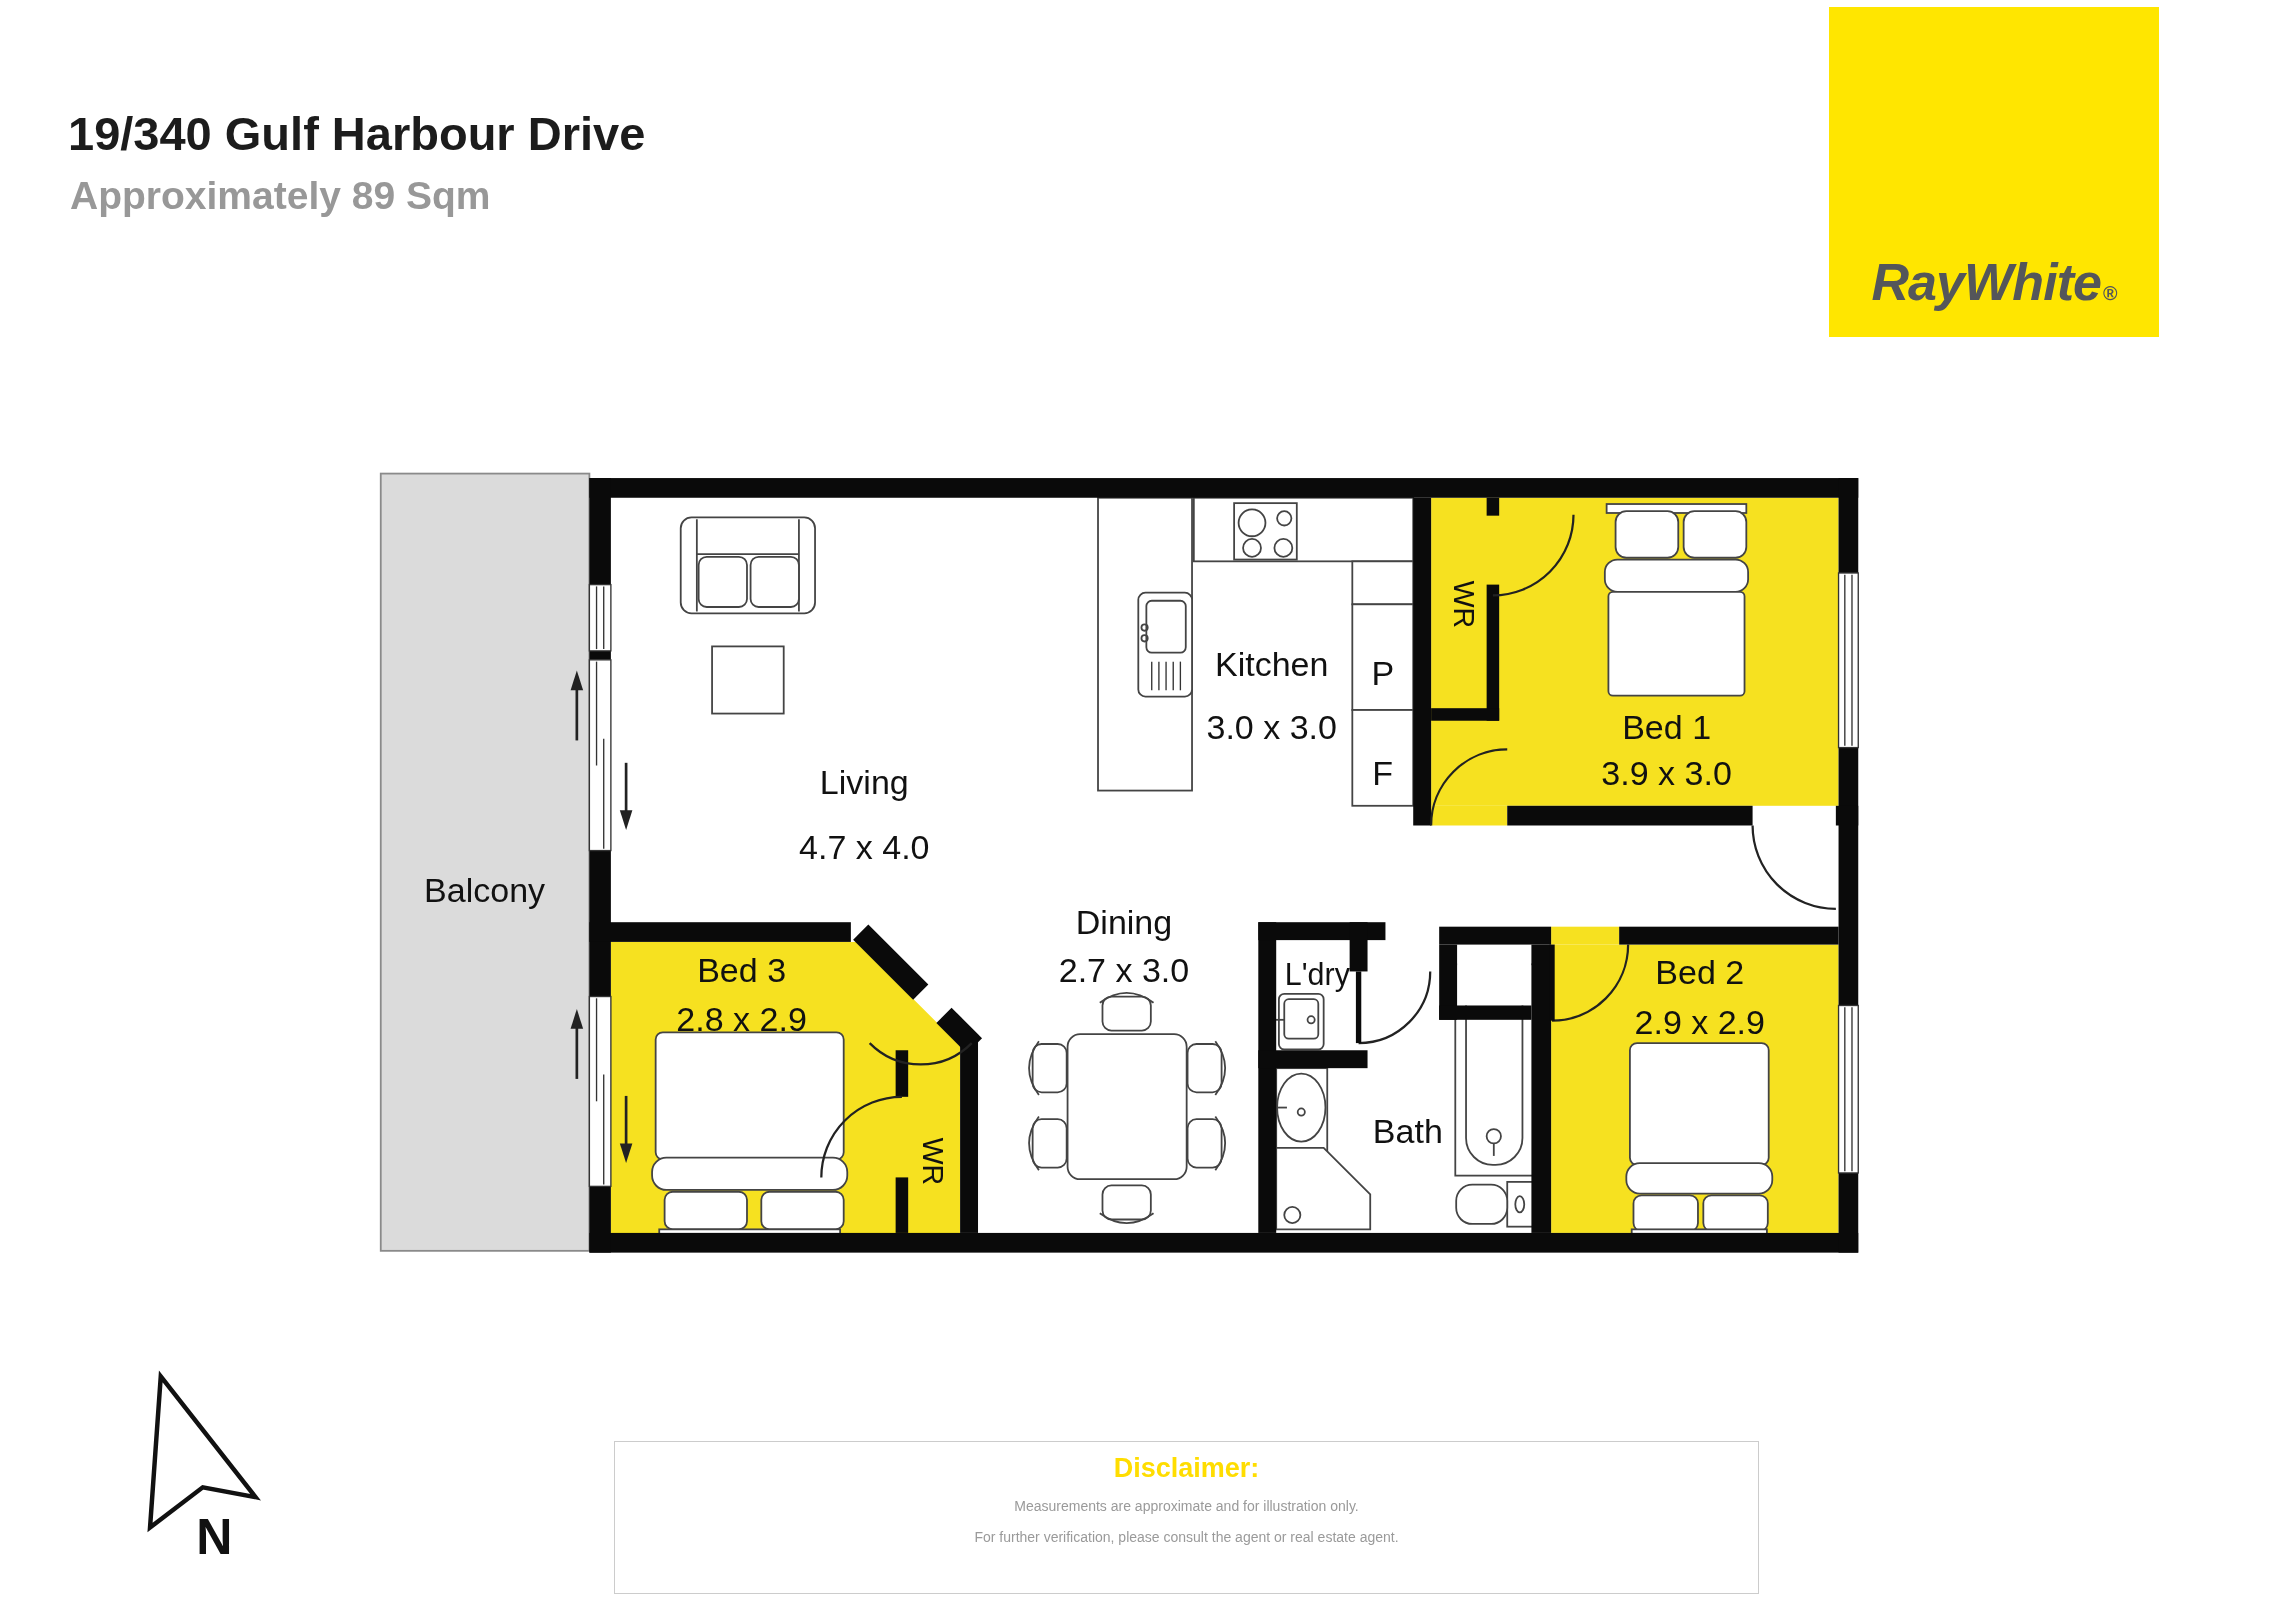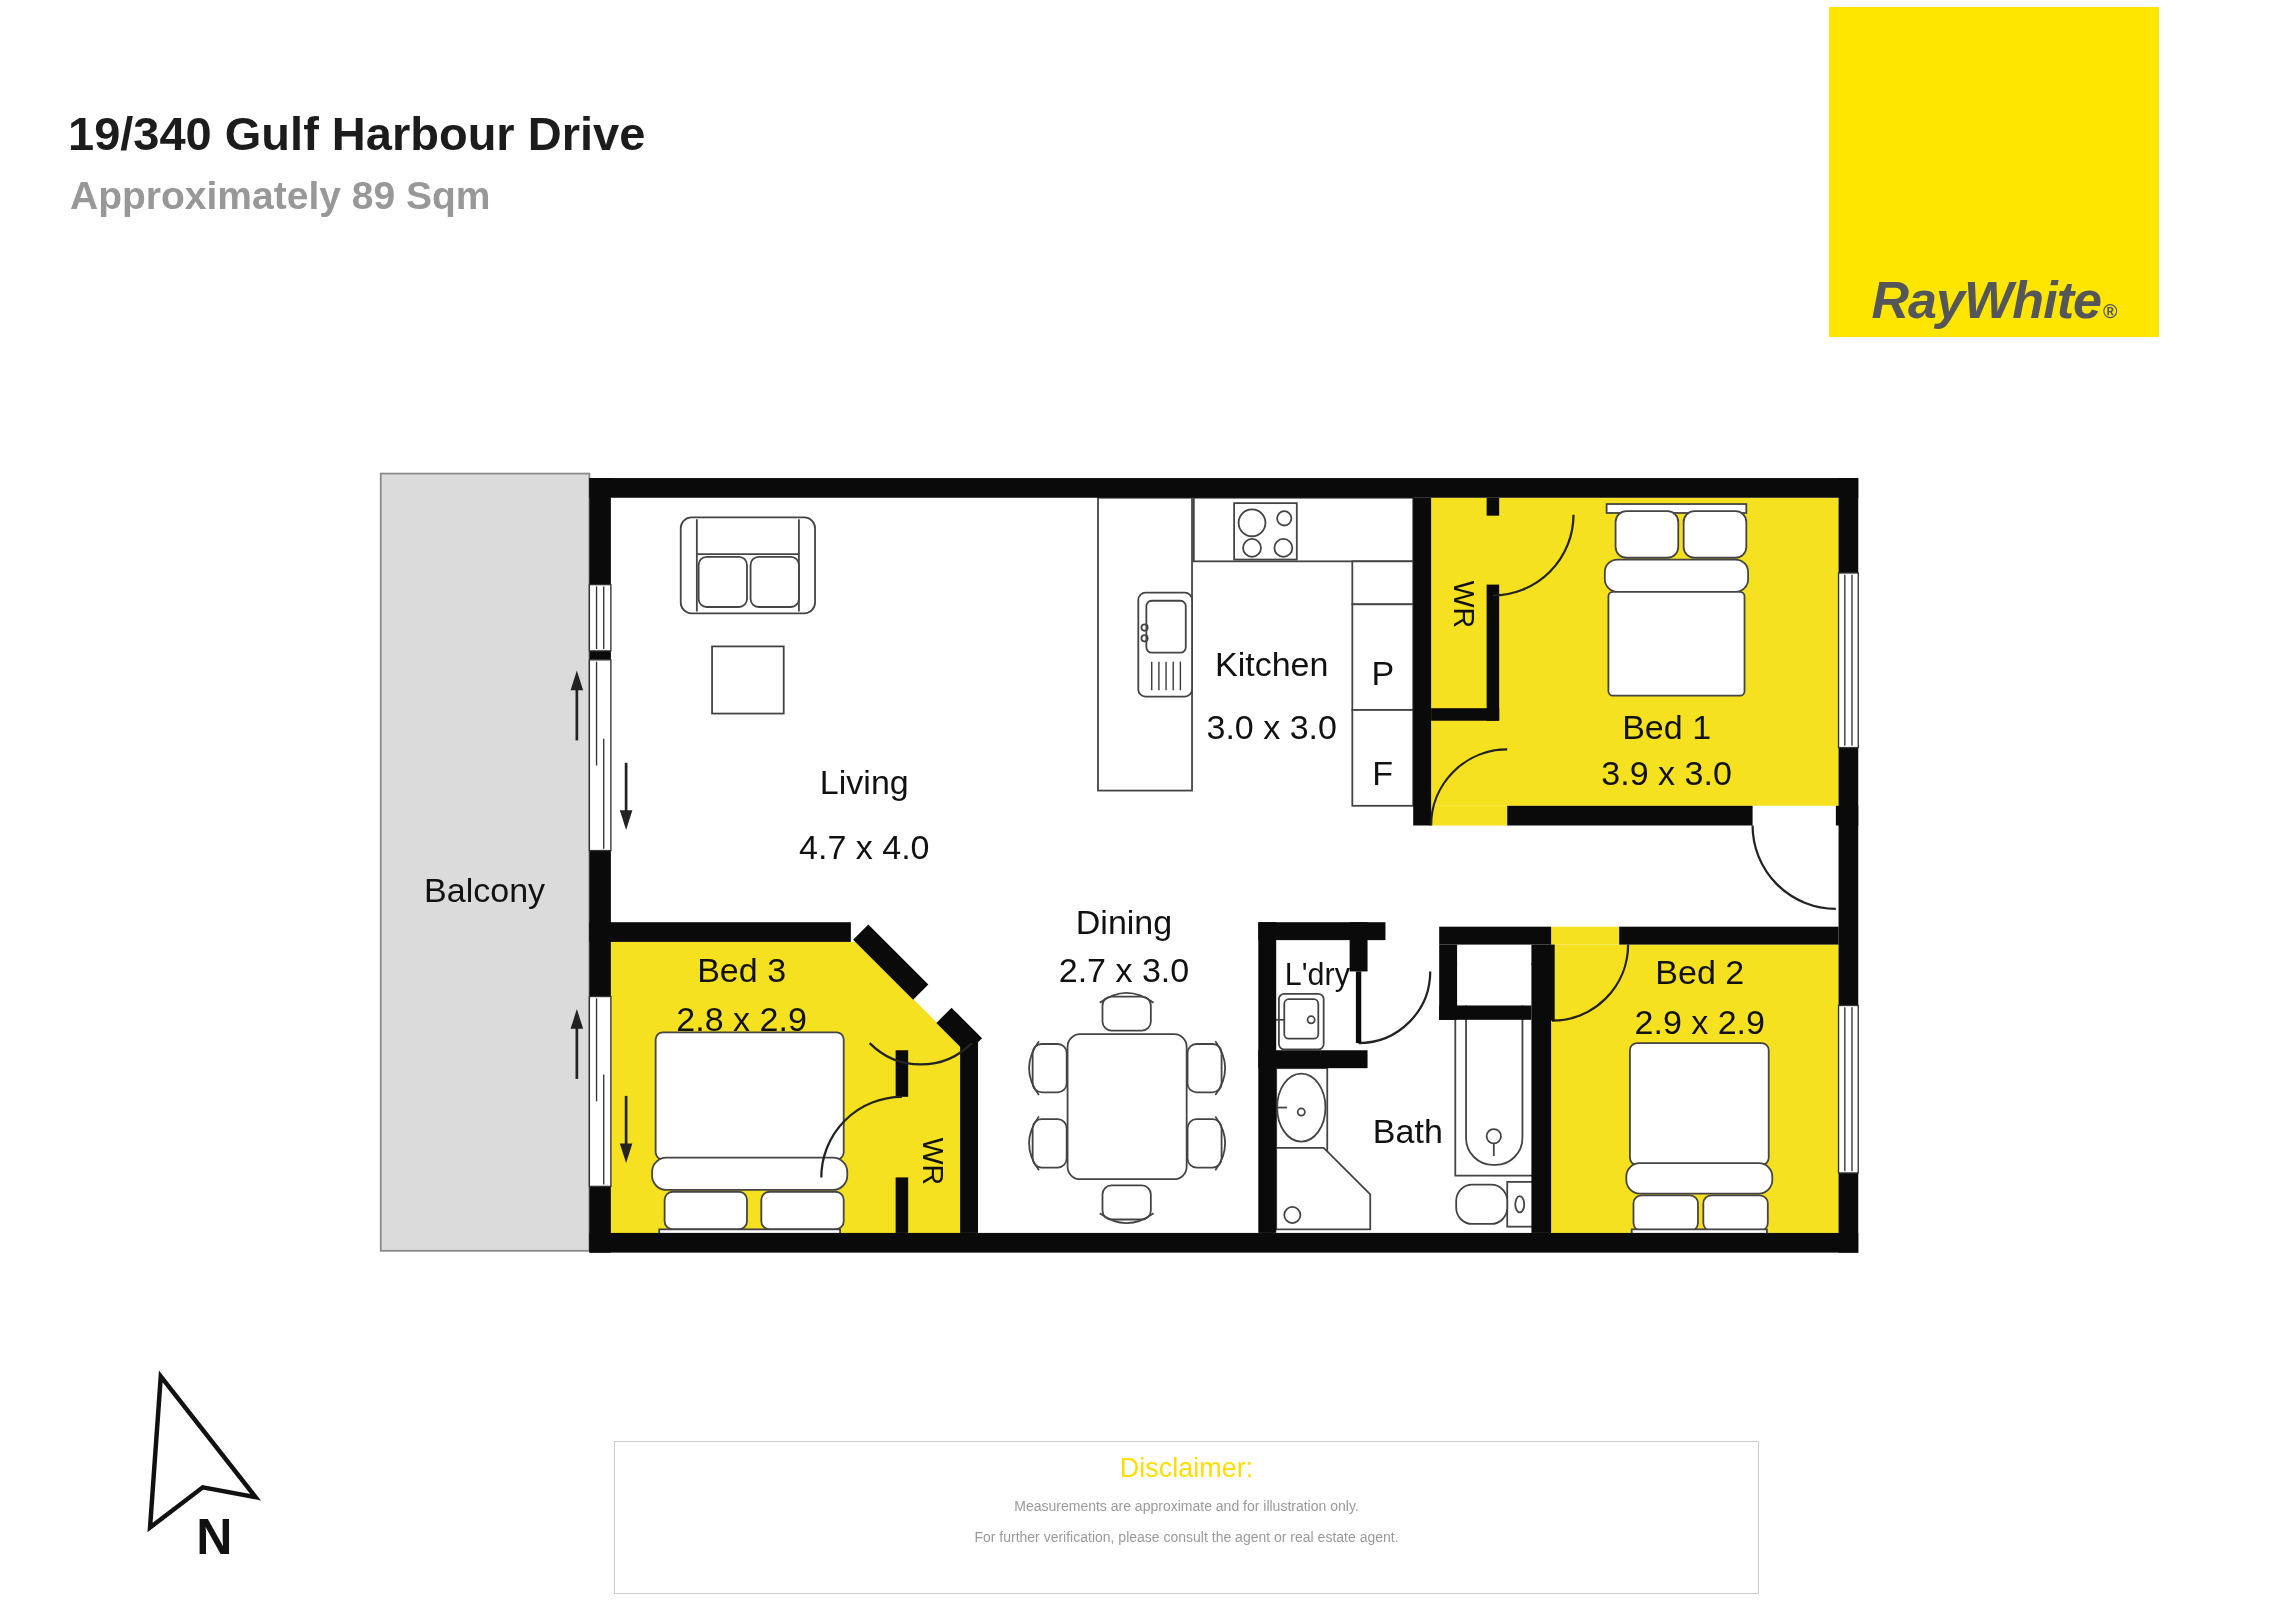--- a/index.html
+++ b/index.html
@@ -3,27 +3,27 @@
 <meta charset="utf-8">
 <style>
   html,body{margin:0;padding:0;background:#ffffff;}
   .page{position:relative;width:2293px;height:1603px;background:#ffffff;overflow:hidden;
         font-family:"Liberation Sans", sans-serif;}
   .title{position:absolute;left:68px;top:106px;font-size:47px;font-weight:bold;color:#1c1c1c;}
   .subtitle{position:absolute;left:70px;top:174px;font-size:39px;font-weight:bold;color:#989898;}
   .logo{position:absolute;left:1829px;top:7.2px;width:330px;height:330px;background:#FFE600;
         display:flex;align-items:flex-end;justify-content:center;}
   .logo-text{font-size:52px;font-weight:900;font-style:italic;color:#54565A;
-             padding-bottom:7px;letter-spacing:-0.9px;white-space:nowrap;}
+             padding-bottom:25px;letter-spacing:-0.9px;white-space:nowrap;}
   .logo-text .reg{font-size:19.7px;font-style:normal;font-weight:bold;margin-left:1.8px;}
   .plan{position:absolute;left:376px;top:470px;}
   .compass{position:absolute;left:125px;top:1368px;}
   .disclaimer{position:absolute;left:614px;top:1441px;width:1145px;height:153px;
               box-sizing:border-box;border:1.8px solid #cccccc;text-align:center;padding-top:10.7px;}
-  .disc-head{font-size:27px;font-weight:normal;color:#FFDD00;margin-bottom:7.2px;}
+  .disc-head{font-size:27px;font-weight:bold;color:#FFDD00;margin-bottom:7.2px;}
   .disc-line{font-size:14px;color:#9A9A9A;line-height:31px;}
   svg text{font-family:"Liberation Sans", sans-serif;fill:#111111;}
   .room-label{font-size:38px;}
   .small-label{font-size:34px;}
   .wr-label{font-size:32px;}
   .furn{stroke:#444444;stroke-width:2;fill:#ffffff;}
   .furnline{stroke:#444444;stroke-width:2;fill:none;}
   .wall{fill:#0a0a0a;}
   .wallline{stroke:#0a0a0a;stroke-width:24;fill:none;}
   .door{stroke:#222222;stroke-width:2.5;fill:none;}

